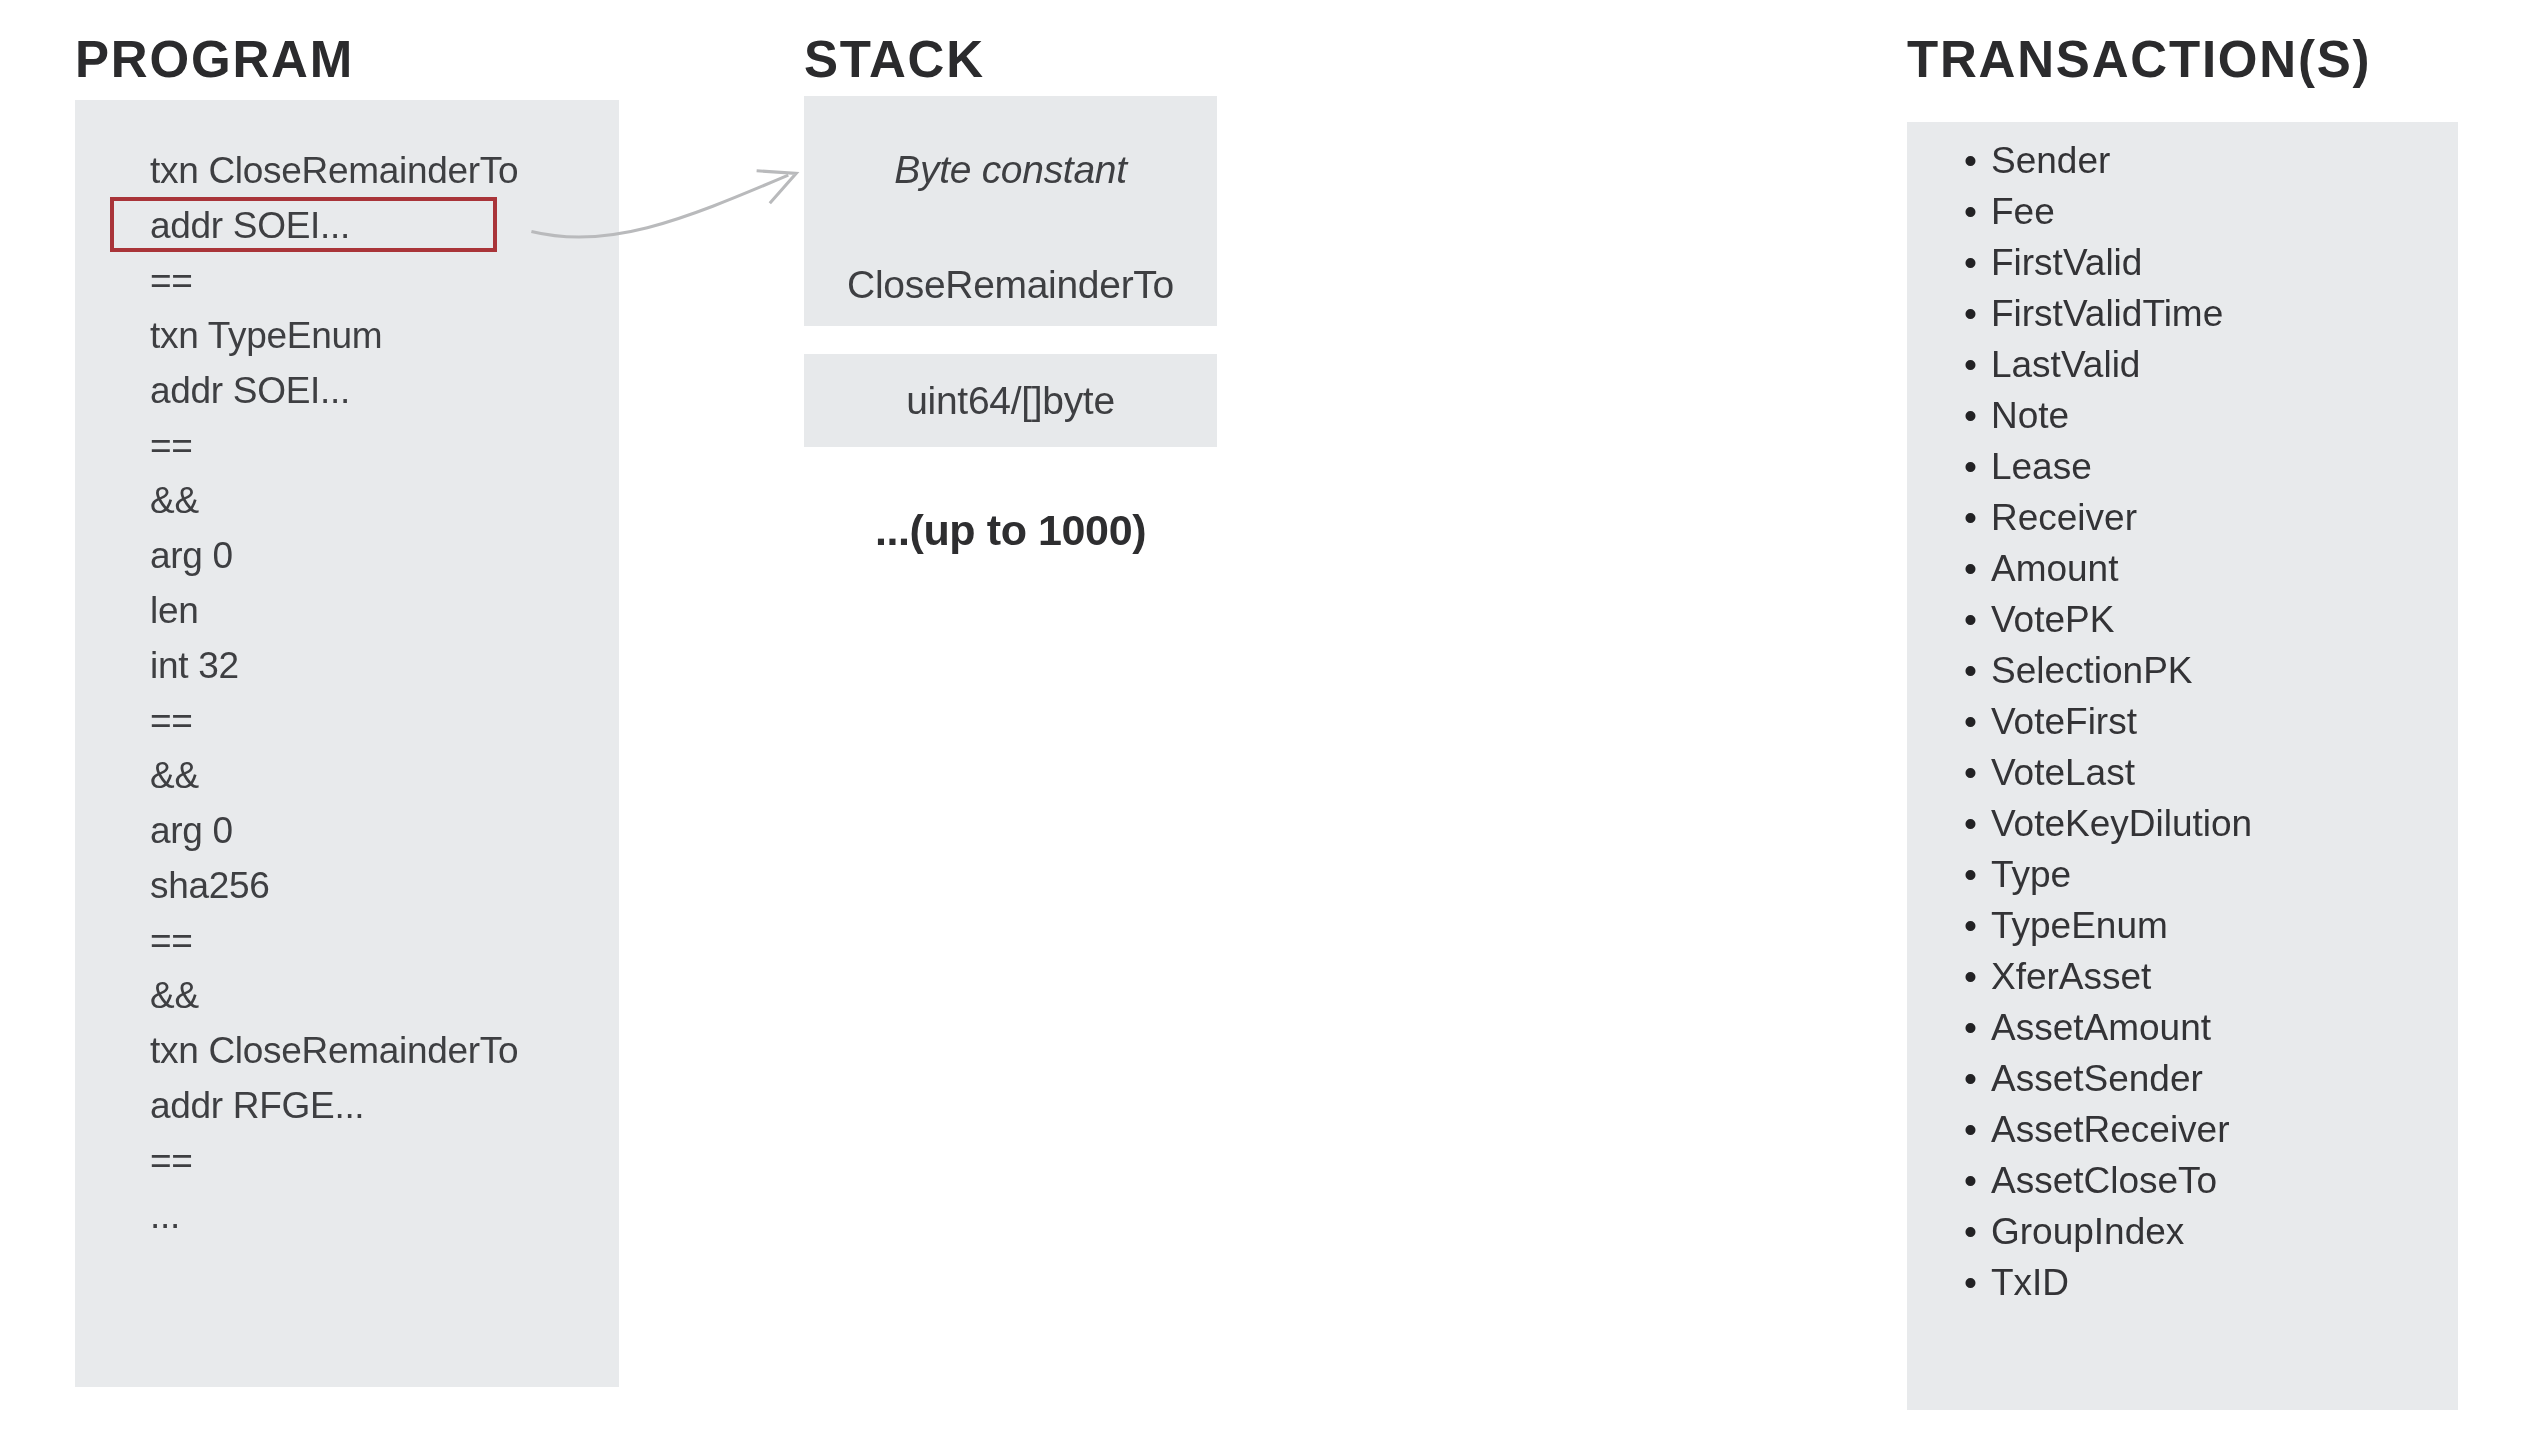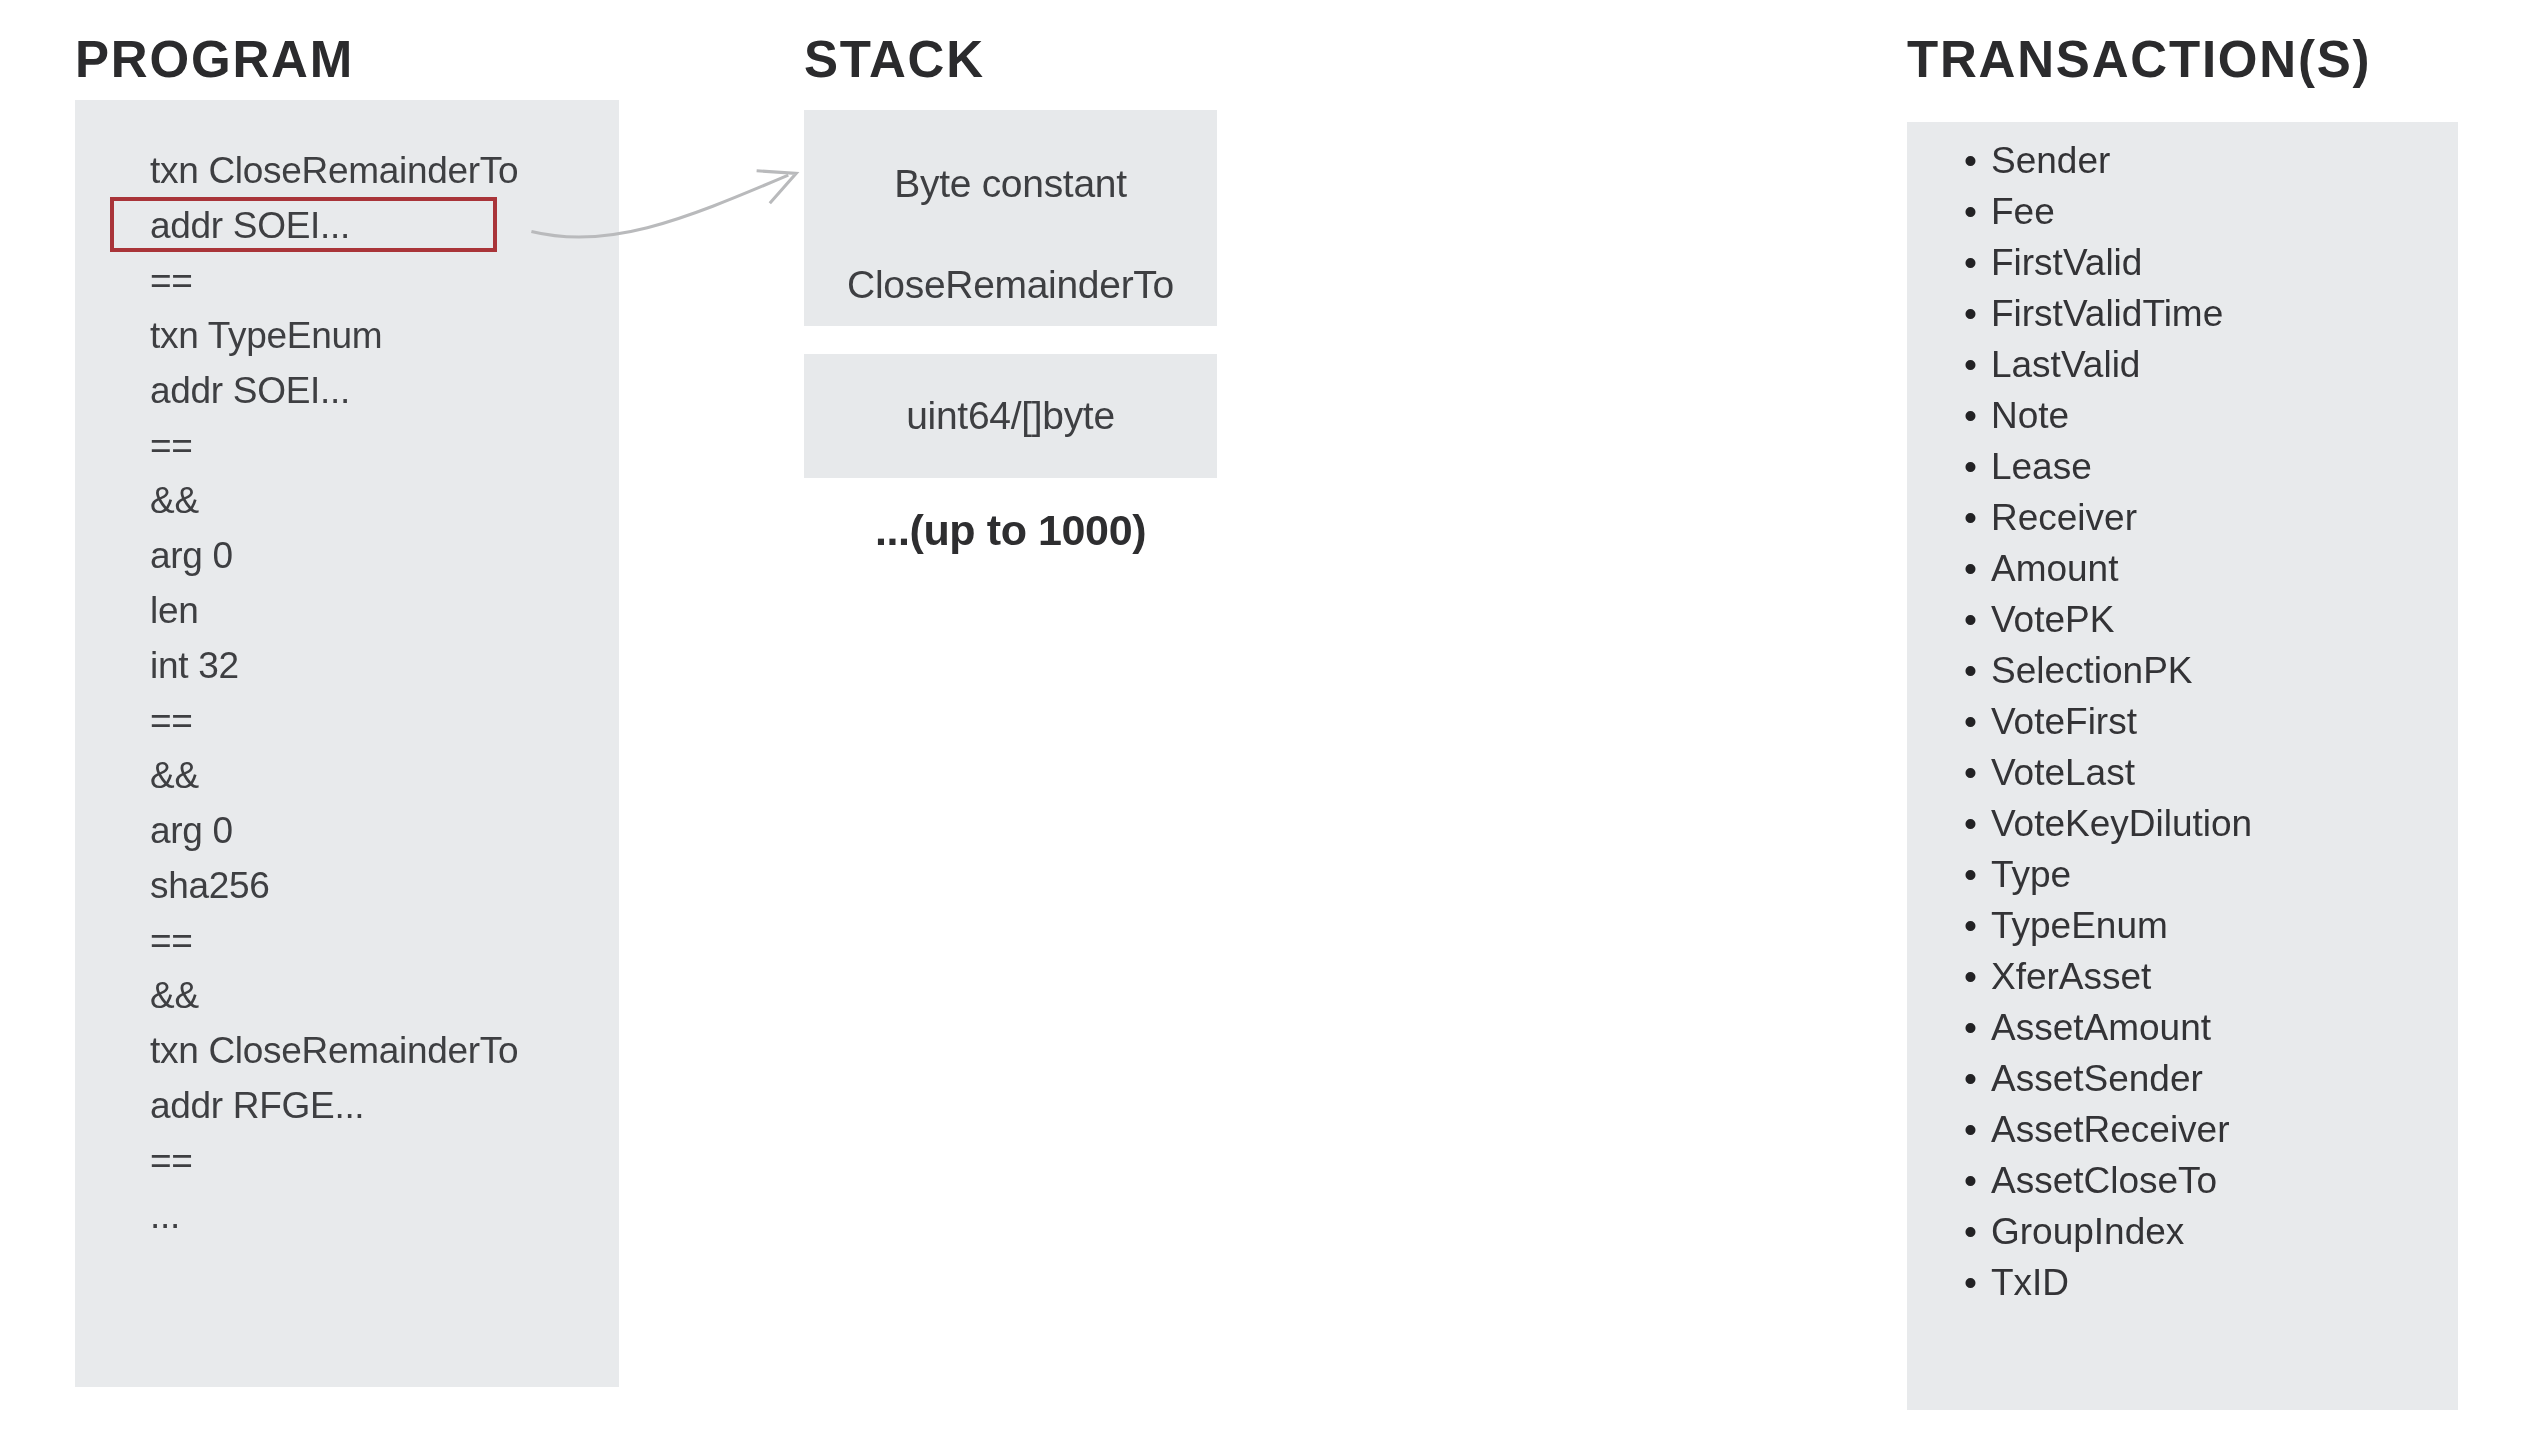--- a/index.html
+++ b/index.html
@@ -193,23 +193,23 @@
 
   <div class="highlight-box"></div>
 
   <svg class="arrow-layer" width="2525" height="1450" viewBox="0 0 2870 1648">
     <path d="M604,263 C690,284 772,252 896,199" style="stroke:var(--arrow);" stroke-width="3.5" fill="none"></path>
     <path d="M860,194 L905,197 L875,231" style="stroke:var(--arrow);" stroke-width="3.5" fill="none"></path>
   </svg>
 
   <div class="col-title" style="left:804px;width:413px;">STACK</div>
 
-  <div class="stack-box" style="top:110px;height:147px;">Byte constant</div>
+  <div class="stack-box" style="top:96px;height:147px;font-style:italic;">Byte constant</div>
   <div class="stack-box" style="top:243px;height:83px;">CloseRemainderTo</div>
-  <div class="stack-box" style="top:354px;height:124px;">uint64/[]byte</div>
+  <div class="stack-box" style="top:354px;height:93px;">uint64/[]byte</div>
 
   <div class="stack-note">...(up to 1000)</div>
 
 
   <div class="col-title" style="left:1907px;width:551px;">TRANSACTION(S)</div>
 
   <div class="panel" style="left:1907px;top:122px;width:551px;height:1288px;"></div>
 
   <div class="txn-items">
 

